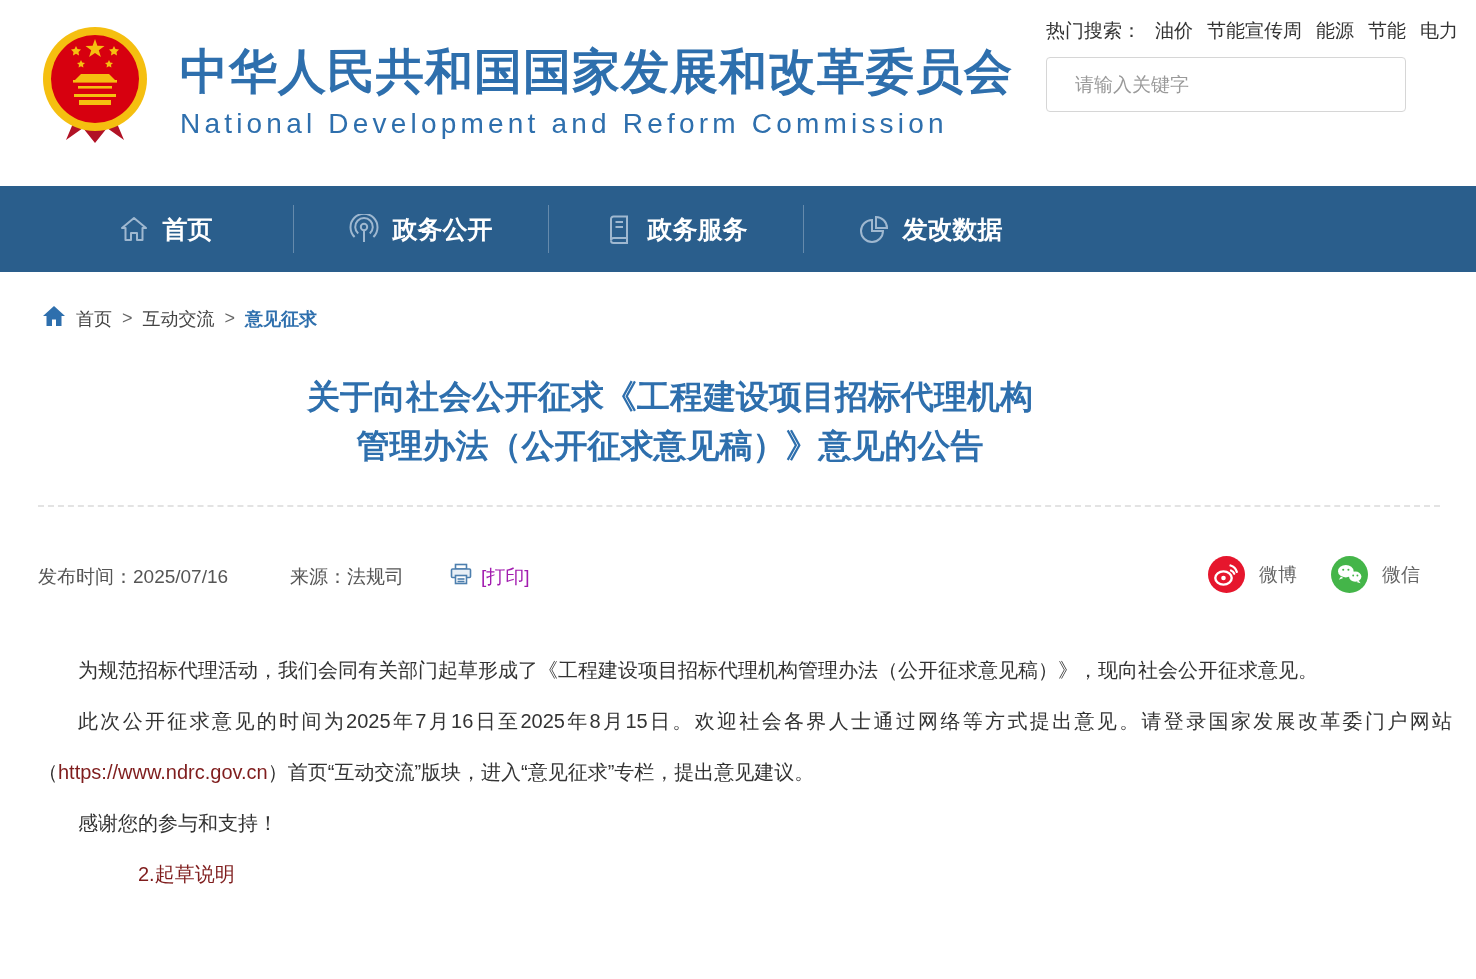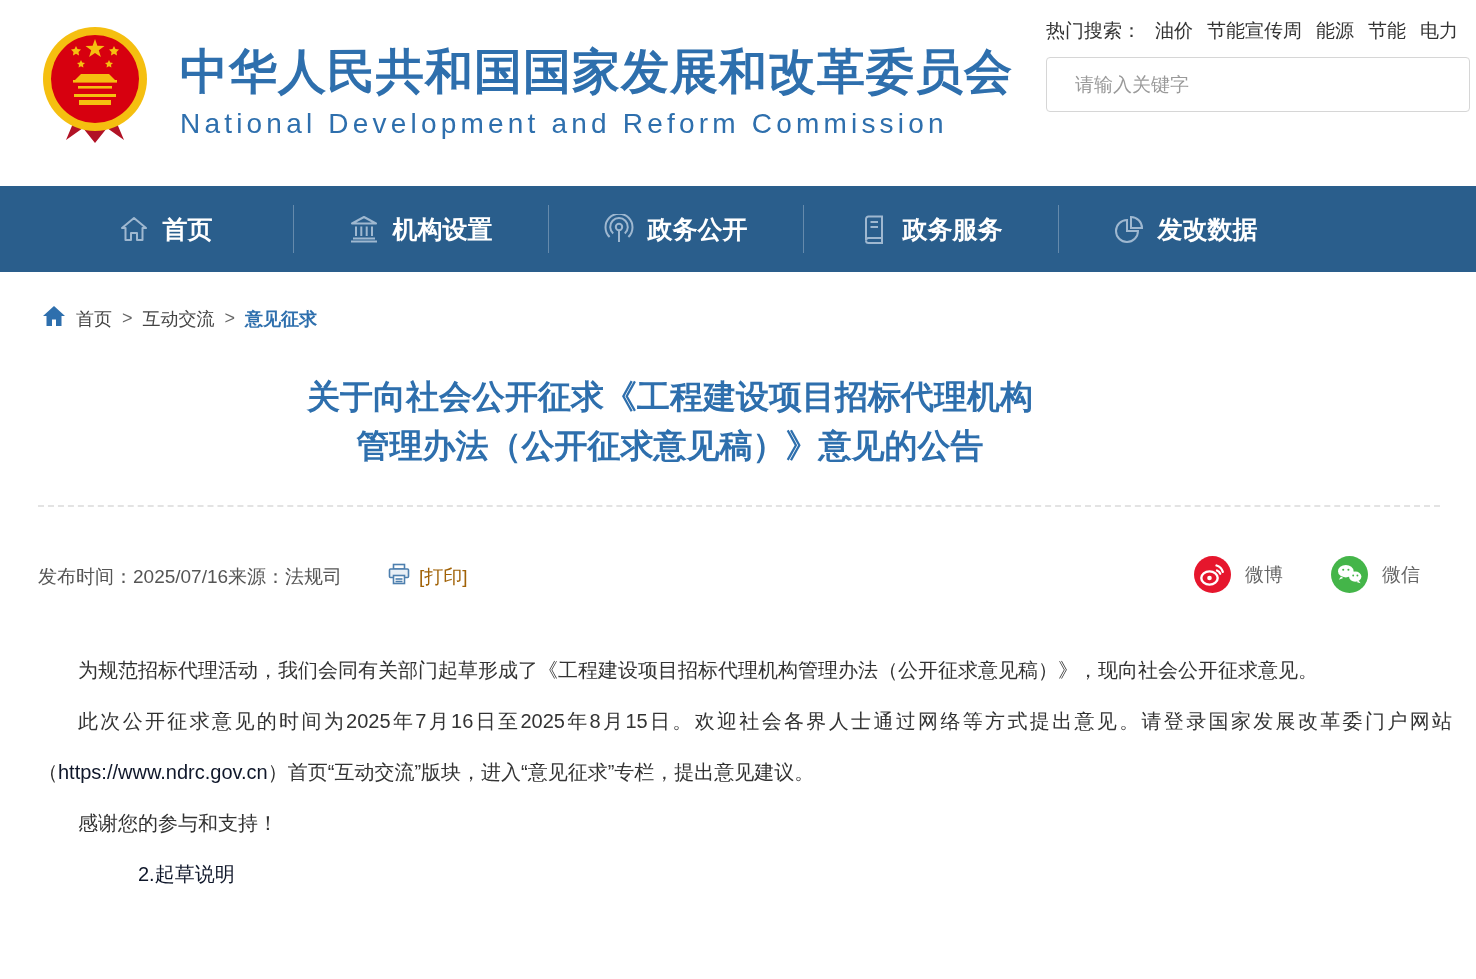--- a/index.html
+++ b/index.html
@@ -9,21 +9,21 @@
 
   
   .header { position:absolute; left:0; top:0; width:1476px; height:186px; background:#fff; }
   .emblem { position:absolute; left:40px; top:22px; width:110px; height:122px; }
   .site-title { position:absolute; left:180px; top:40px; width:860px; }
   .site-title-cn { font-size:48px; font-weight:bold; color:#2e6fad; letter-spacing:1px; white-space:nowrap; }
   .site-title-en { font-size:28px; color:#2e6fad; letter-spacing:4.2px; white-space:nowrap; margin-top:4px; }
   .hot-search { position:absolute; left:1046px; top:18px; width:430px; display:flex; gap:14px;
     font-size:19px; color:#333; white-space:nowrap; }
   .hot-search a { color:#333; text-decoration:none; cursor:pointer; }
-  .search-box { position:absolute; left:1046px; top:57px; width:424px; height:55px;
+  .search-box { position:absolute; left:1046px; top:57px; width:360px; height:55px;
     border:1px solid #d6d6d6; border-radius:4px; background:#fff; }
   .search-box input { width:100%; height:100%; border:none; outline:none; background:transparent;
     padding-left:28px; font-size:19px; color:#333; font-family:inherit; }
   .search-box input::placeholder { color:#9a9a9a; }
 
   
   .nav { position:absolute; left:0; top:186px; width:1476px; height:86px; background:#2a5e8c;
     display:flex; padding-left:38px; overflow:hidden; }
   .nav-item { width:255px; flex:0 0 255px; display:flex; align-items:center; justify-content:center;
     gap:14px; cursor:pointer; position:relative; }
@@ -44,34 +44,34 @@
     color:#2e6fad; font-size:33px; font-weight:bold; line-height:49px; }
 
   
   .dotted-divider { position:absolute; left:38px; top:505px; width:1402px; height:0;
     border-top:2px dashed #e3e3e3; }
 
   
   .meta-left { position:absolute; left:38px; top:563px; display:flex; align-items:center;
     font-size:19px; color:#555; }
   .meta-publish { white-space:nowrap; }
-  .meta-source { white-space:nowrap; }
+  .meta-source { white-space:nowrap; margin-left:62px; }
   .print-btn { display:flex; align-items:center; gap:9px; margin-left:46px; cursor:pointer; }
-  .print-label { color:#a16207; font-size:19px; }
+  .print-label { color:#a21caf; font-size:19px; }
   .meta-right { position:absolute; right:56px; top:556px; display:flex; align-items:center; gap:14px; }
   .share-icon { width:37px; height:37px; cursor:pointer; }
   .share-icon svg { display:block; }
-  .share-label { font-size:19px; color:#666; margin-right:34px; }
+  .share-label { font-size:19px; color:#666; margin-right:20px; }
   .share-label:last-child { margin-right:0; }
 
   
   .article-body { position:absolute; left:38px; top:645px; width:1414px;
     font-size:20px; color:#333; line-height:51px; text-align:justify; }
   .article-body p { text-indent:2em; }
-  .article-body a { color:#0f172a; text-decoration:none; cursor:pointer; }
+  .article-body a { color:#7f1d1d; text-decoration:none; cursor:pointer; }
   .attach-line2 { text-indent:5em !important; }
 </style>
 </head>
 <body>
 
 <div class="page">
 
   <div class="header">
     <div class="emblem">
       <svg width="110" height="122" viewBox="0 0 110 122">
@@ -114,34 +114,20 @@
       <span class="nav-icon">
         <svg width="30" height="30" viewBox="0 0 30 30">
             <path d="M15 4 L27 14 H23.5 V26 H18 V19 H12 V26 H6.5 V14 H3 Z" stroke-linejoin="round"></path>
           </svg>
       </span>
       <span class="nav-label">首页</span>
     </div>
     <div class="nav-item">
       <span class="nav-icon">
         <svg width="30" height="30" viewBox="0 0 30 30">
-            <path d="M15 3 L27 9.5 H3 Z" stroke-linejoin="round"></path>
-            <line x1="7" y1="12.5" x2="7" y2="22"></line>
-            <line x1="12.3" y1="12.5" x2="12.3" y2="22"></line>
-            <line x1="17.7" y1="12.5" x2="17.7" y2="22"></line>
-            <line x1="23" y1="12.5" x2="23" y2="22"></line>
-            <line x1="4" y1="24.5" x2="26" y2="24.5"></line>
-            <line x1="2" y1="27.5" x2="28" y2="27.5"></line>
-          </svg>
-      </span>
-      <span class="nav-label">机构设置</span>
-    </div>
-    <div class="nav-item">
-      <span class="nav-icon">
-        <svg width="30" height="30" viewBox="0 0 30 30">
             <circle cx="15" cy="13" r="3.2"></circle>
             <path d="M9.2 19.5 a8.8 8.8 0 1 1 11.6 0"></path>
             <path d="M5.6 23 a13.5 13.5 0 1 1 18.8 0"></path>
             <line x1="15" y1="16.5" x2="15" y2="28"></line>
           </svg>
       </span>
       <span class="nav-label">政务公开</span>
     </div>
     <div class="nav-item">
       <span class="nav-icon">

